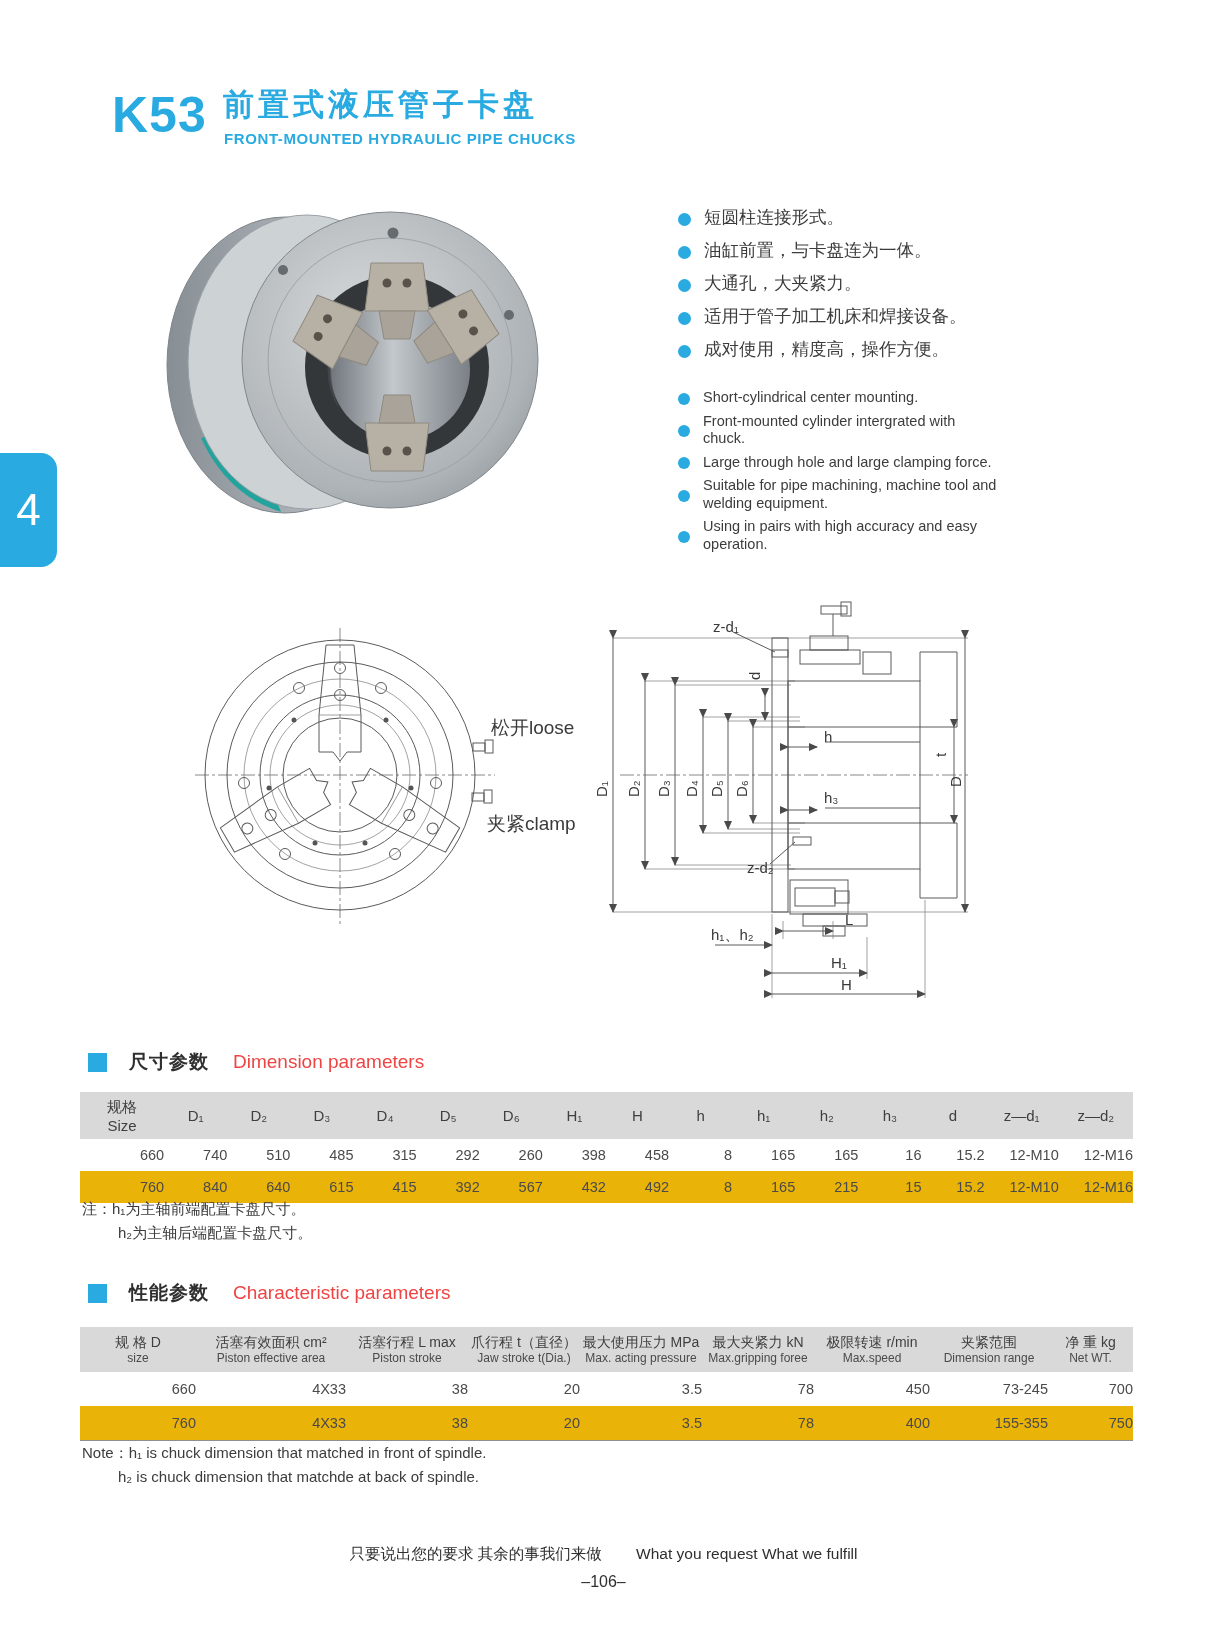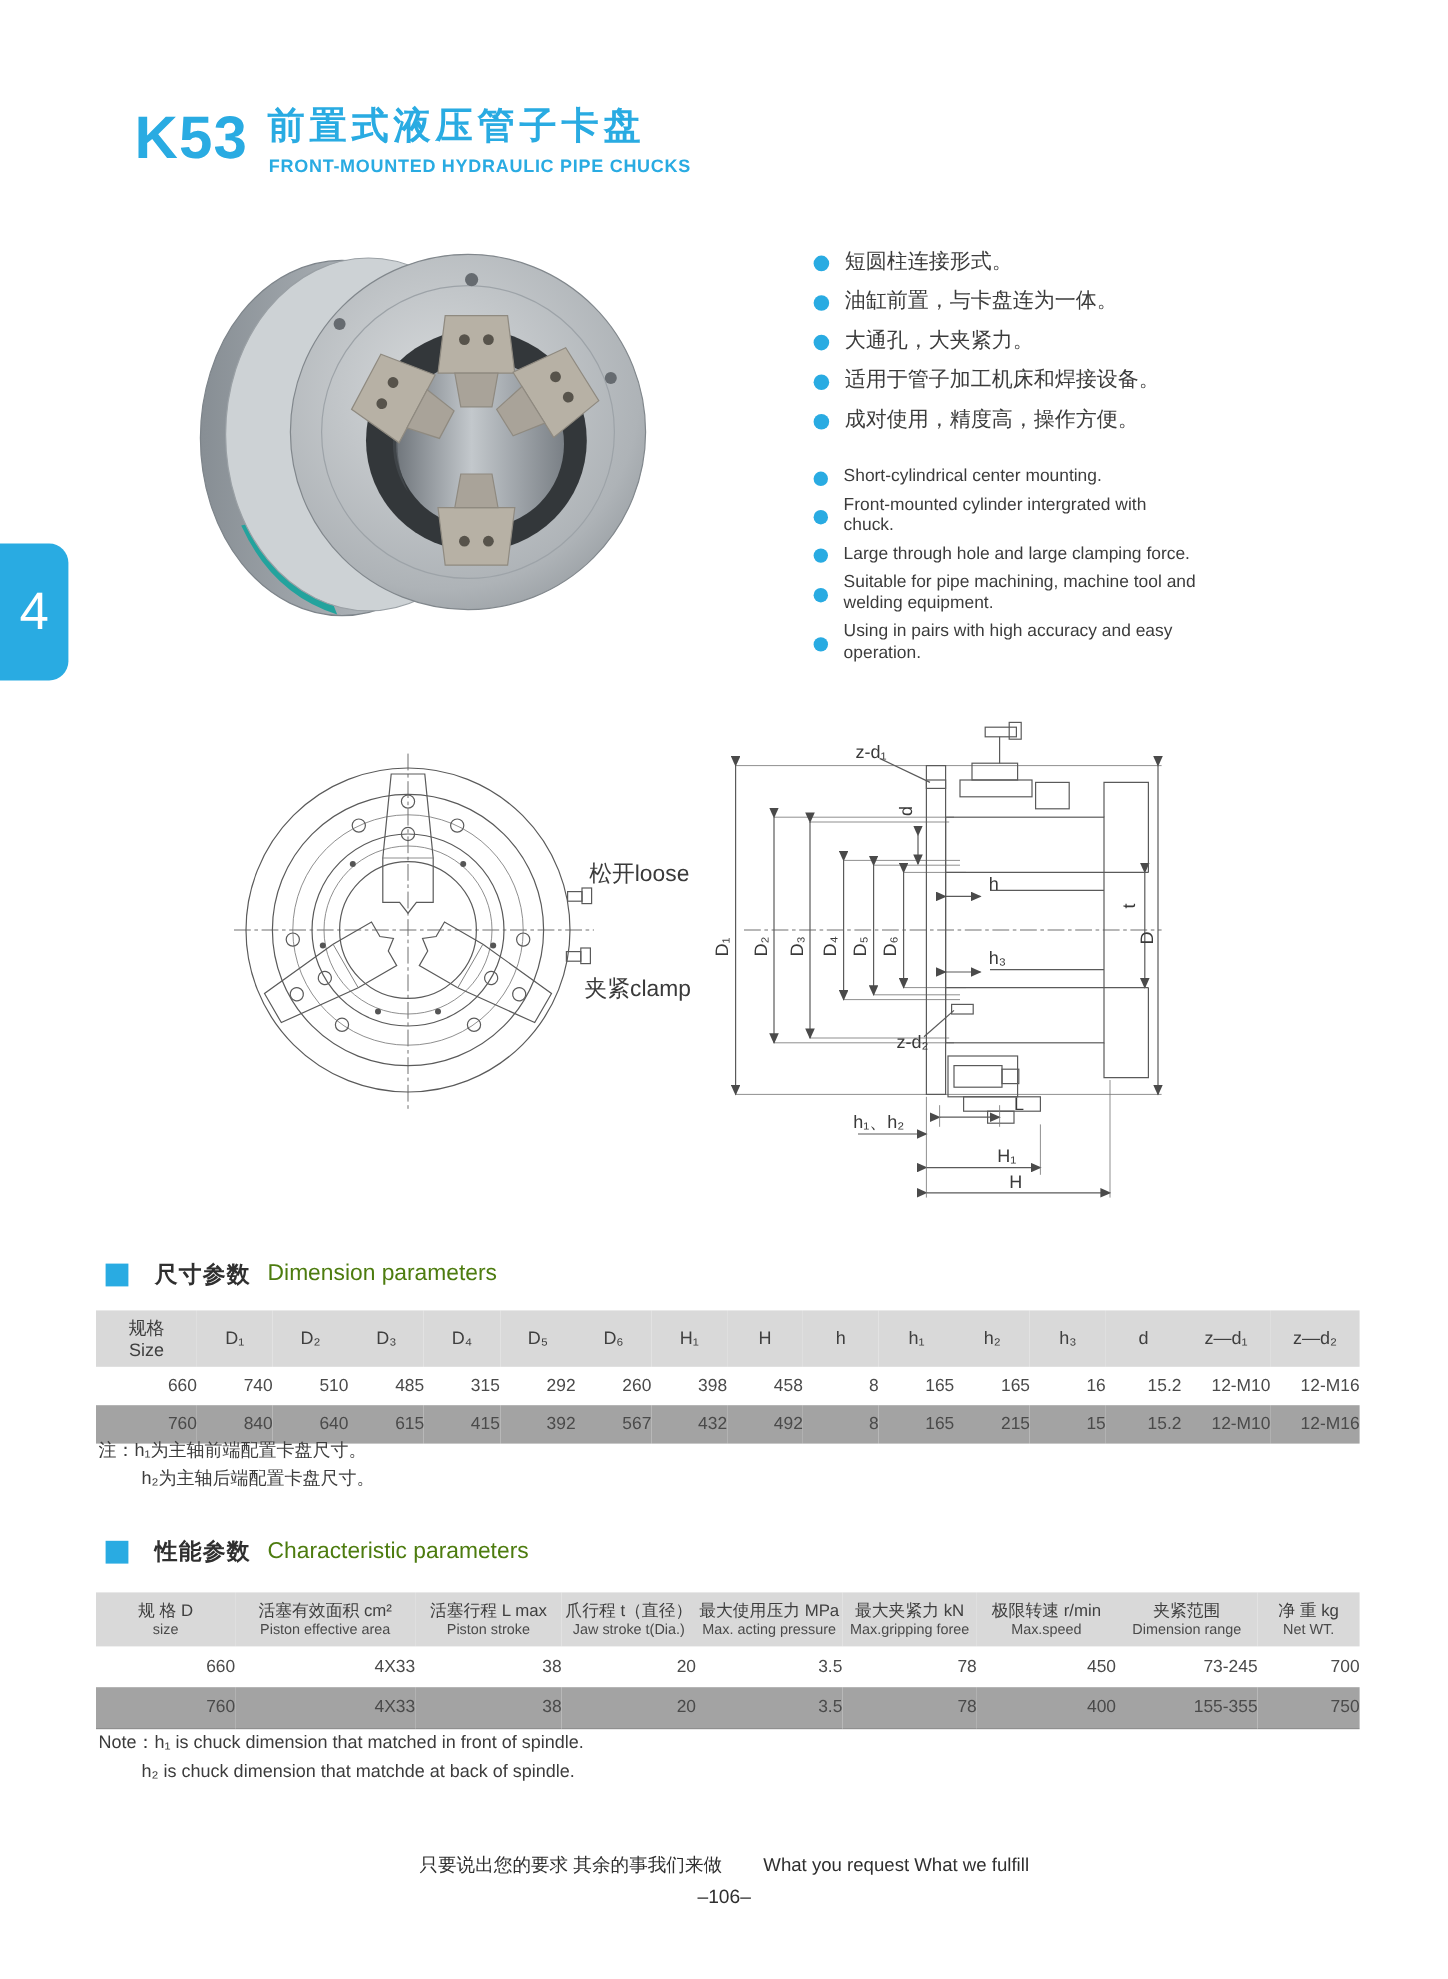--- a/index.html
+++ b/index.html
@@ -30,35 +30,35 @@
   svg.draw{position:absolute}
   svg.draw text{font-family:"Liberation Sans","DejaVu Sans",sans-serif;fill:#3a3a3a}
   .thin{stroke:#5a5a5a;stroke-width:1;fill:none}
   .thin2{stroke:#7a7a7a;stroke-width:.7;fill:none}
   .cline{stroke:#6a6a6a;stroke-width:.8;fill:none;stroke-dasharray:14 3 3 3}
 
   
   .sec-title{position:absolute;left:88px;display:flex;align-items:center}
   .sec-title .sq{width:19px;height:19px;background:var(--accent);margin-right:22px}
   .sec-title .zh{font-size:19px;font-weight:bold;color:#2f2f2f;letter-spacing:1px}
-  .sec-title .en{font-size:19px;color:#4d7c0f;margin-left:14px}
+  .sec-title .en{font-size:19px;color:#ef4444;margin-left:24px}
 
   
   table.params{position:absolute;left:80px;width:1053px;border-collapse:collapse;table-layout:fixed}
   table.params th{background:#d9d9d9;font-weight:normal;color:#3f3f3f;text-align:center;vertical-align:middle;white-space:pre-line}
   table.params td{text-align:right;vertical-align:middle;color:#4a4a4a;font-size:14.5px}
   table.dim{top:1092px}
   table.dim th{height:47px;font-size:15px}
   table.dim td{height:32px}
   table.char{top:1327px;border-bottom:1px solid #8f8f8f}
   table.char th{height:45px}
   table.char th .zh{font-size:14px;line-height:17px}
   table.char th .en{font-size:12px;line-height:14px;color:#4a4a4a}
   table.char td{height:34px}
-  table.params tbody tr:nth-child(2) td{background:#a3a3a3}
+  table.params tbody tr:nth-child(2) td{background:#eab308}
 
   
   .notes{position:absolute;font-size:15px;color:#3c3c3c}
   .notes p{line-height:24px}
   .notes p:nth-child(2){margin-left:36px}
   .notes-zh{left:82px;top:1197px}
   .notes-en{left:82px;top:1441px}
 
   
   .slogan{position:absolute;left:0;right:0;top:1544px;text-align:center;font-size:15.5px;color:#2f2f2f}

